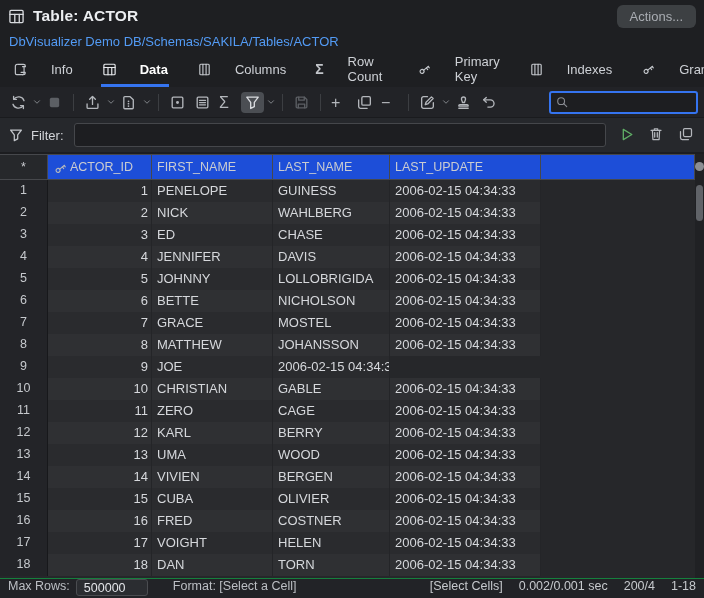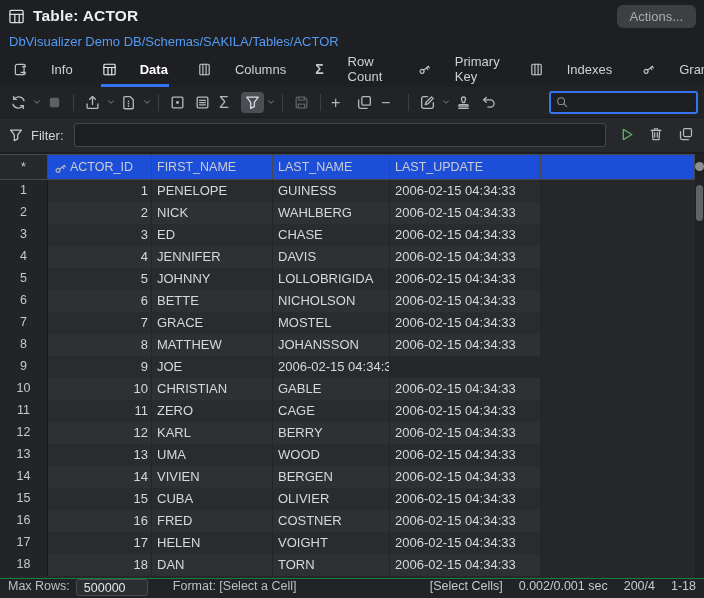--- a/index.html
+++ b/index.html
@@ -562,22 +562,22 @@
           <div class="cell gutter">16</div>
           <div class="cell data num">16</div>
           <div class="cell data">FRED</div>
           <div class="cell data">COSTNER</div>
           <div class="cell data">2006-02-15 04:34:33</div>
           <div class="cell empty"></div>
         </div>
         <div class="grow even">
           <div class="cell gutter">17</div>
           <div class="cell data num">17</div>
+          <div class="cell data">VOIGHT</div>
           <div class="cell data">HELEN</div>
-          <div class="cell data">VOIGHT</div>
           <div class="cell data">2006-02-15 04:34:33</div>
           <div class="cell empty"></div>
         </div>
         <div class="grow odd">
           <div class="cell gutter">18</div>
           <div class="cell data num">18</div>
           <div class="cell data">DAN</div>
           <div class="cell data">TORN</div>
           <div class="cell data">2006-02-15 04:34:33</div>
           <div class="cell empty"></div>

